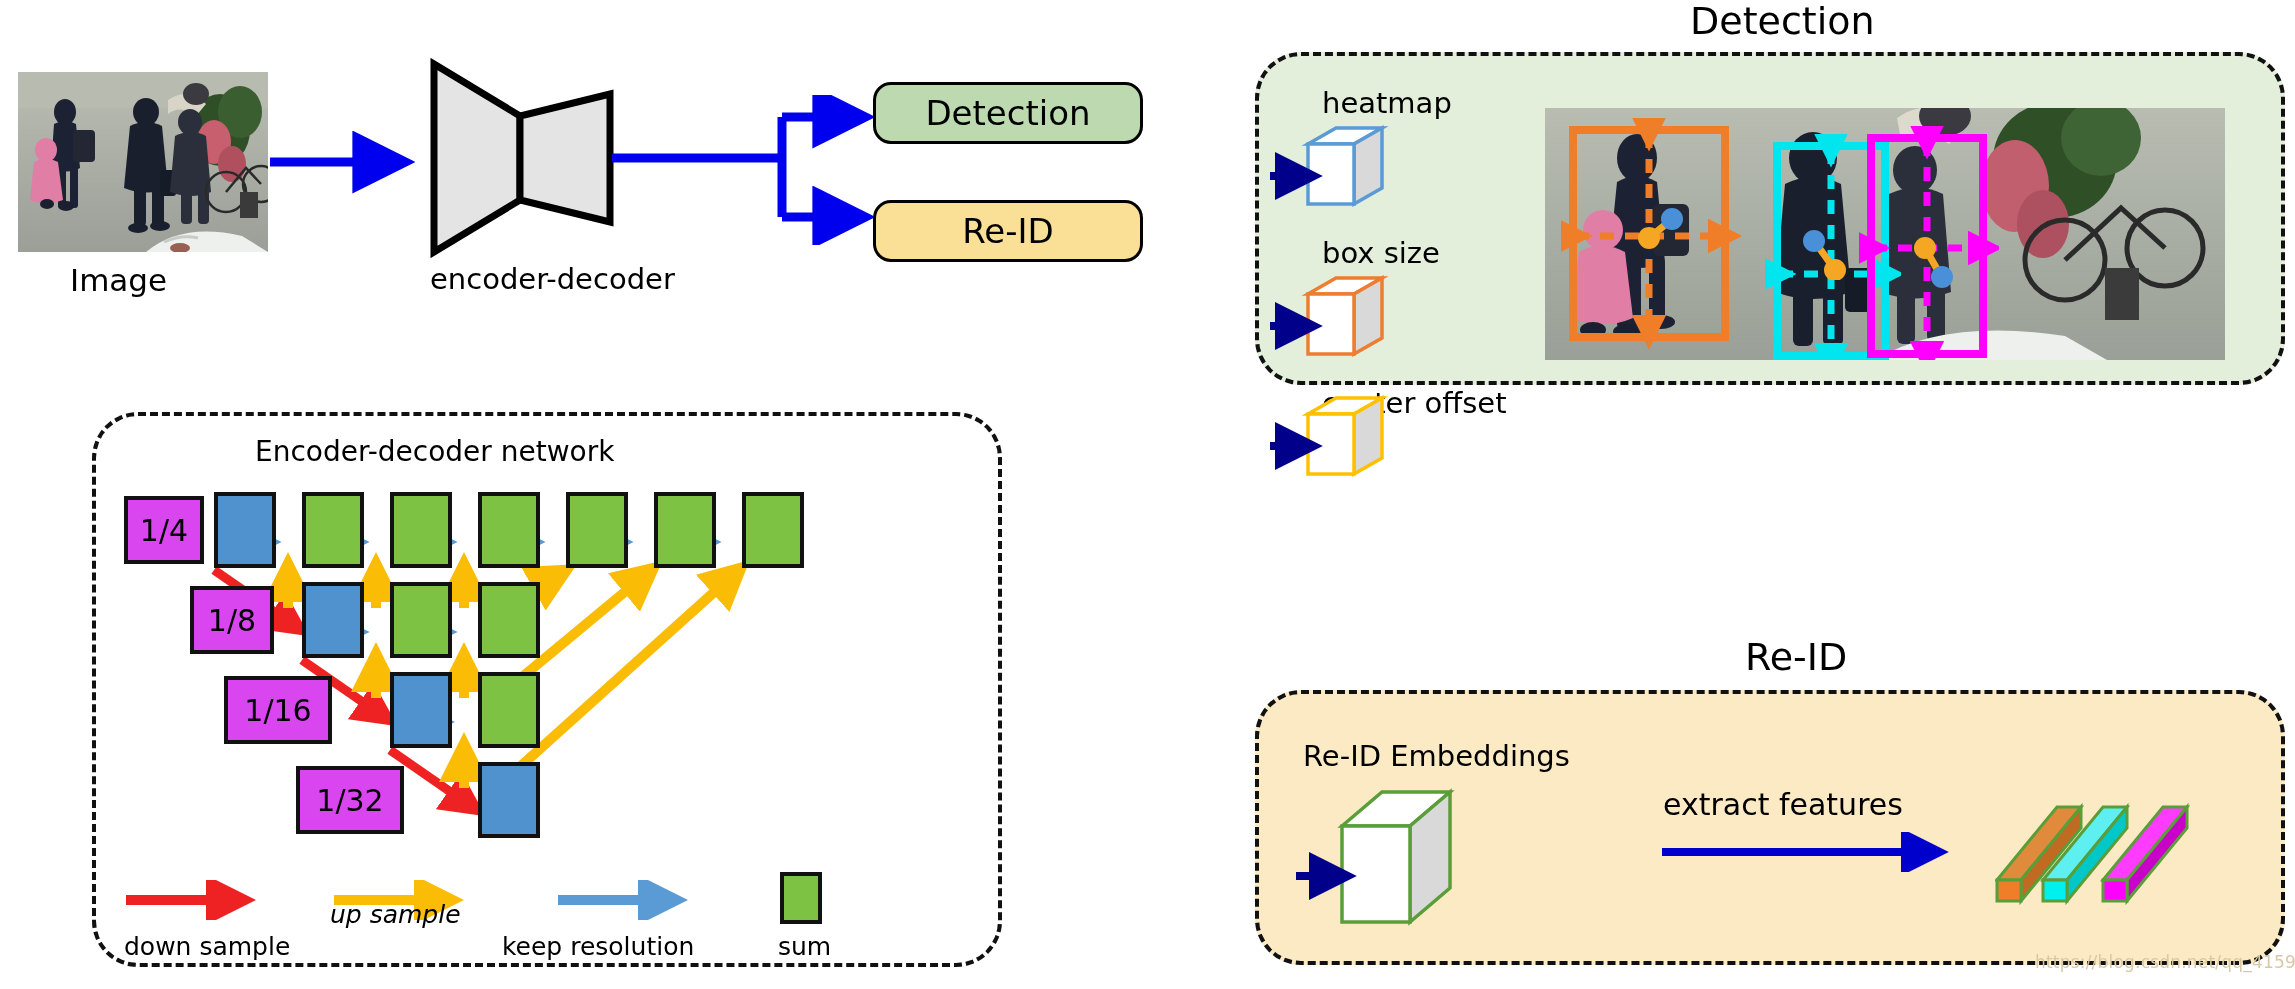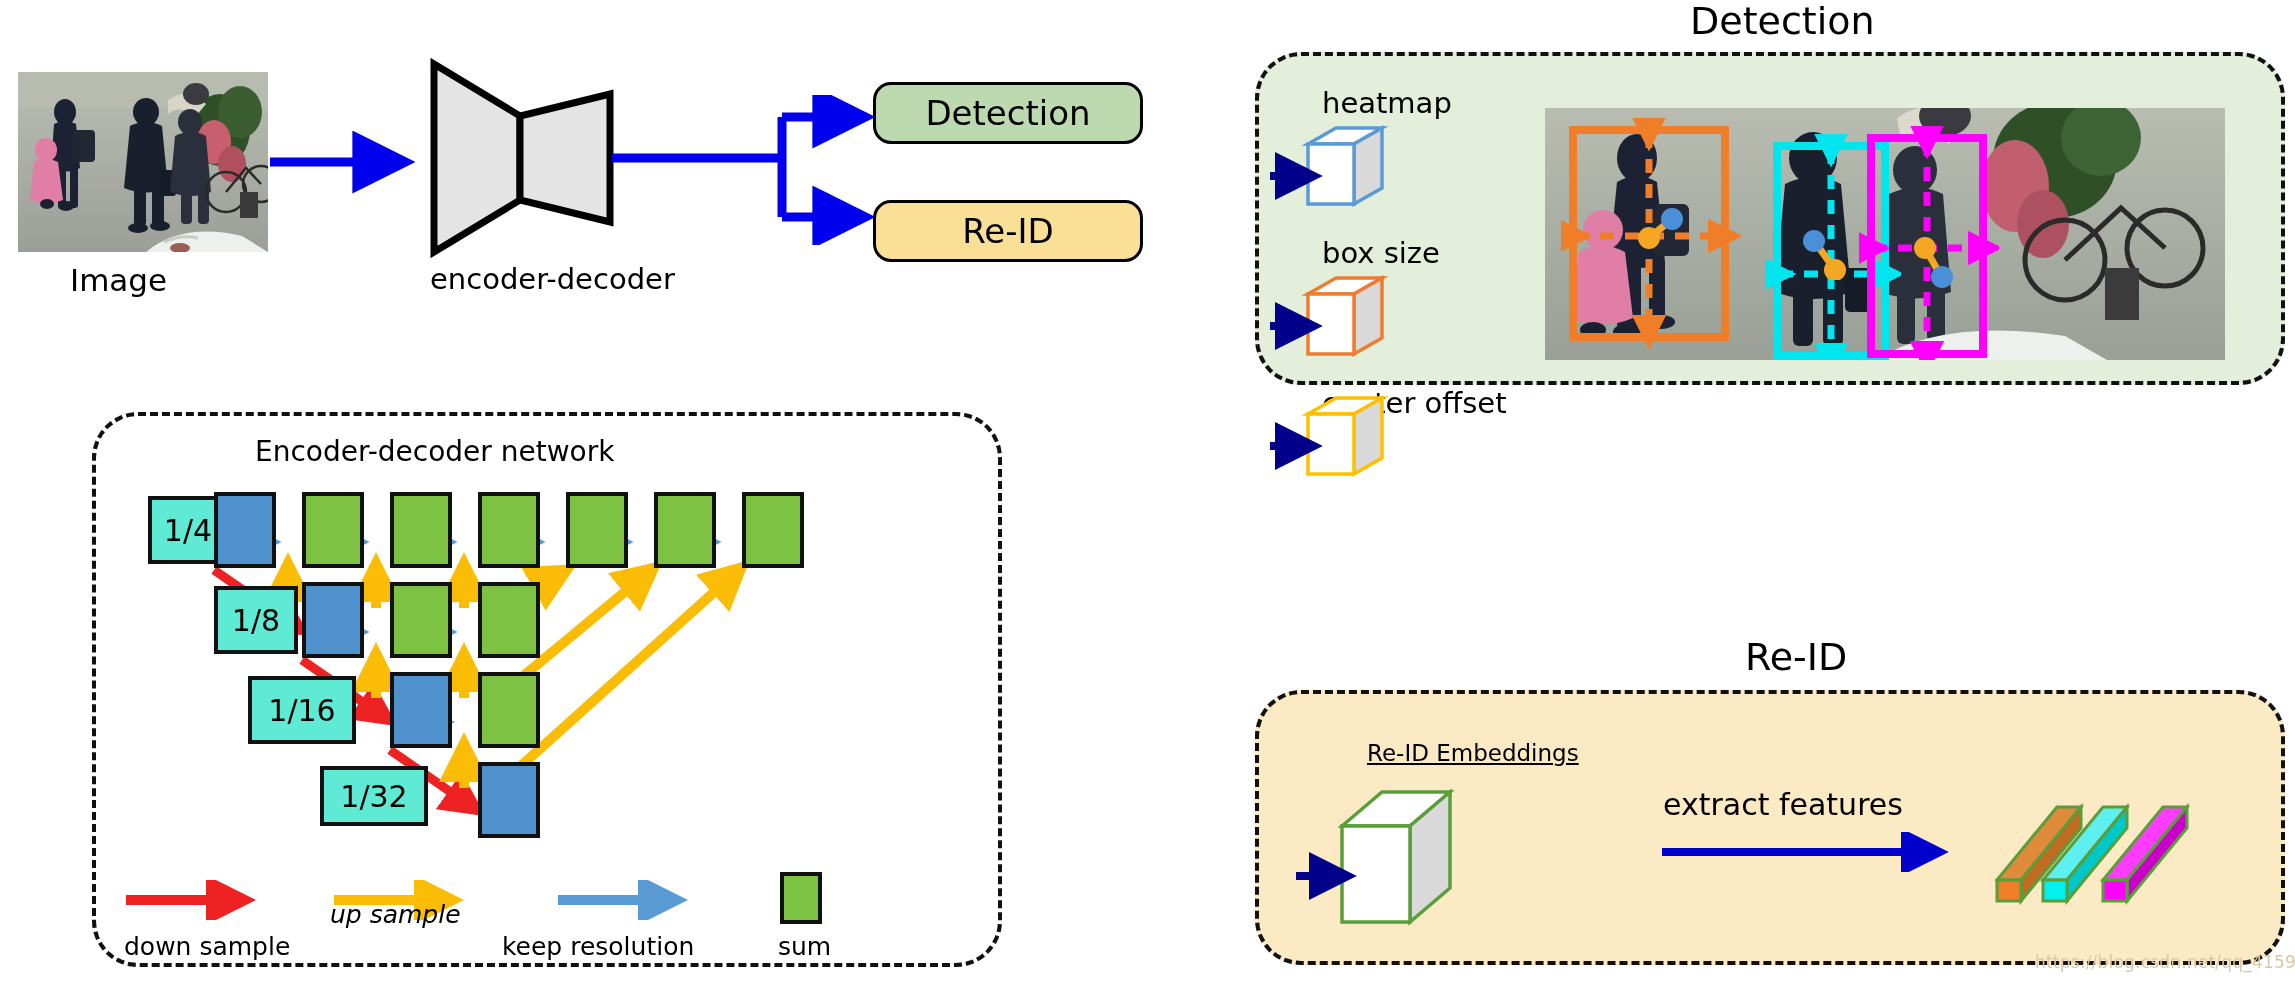--- a/index.html
+++ b/index.html
@@ -23,40 +23,40 @@
   .dashed{position:absolute;border:4px dashed #111;border-radius:46px;box-sizing:border-box;}
   #encdec-panel{left:92px;top:412px;width:910px;height:555px;background:#fff;}
   #detection-panel{left:1255px;top:52px;width:1030px;height:333px;background:#e3eedb;}
   #reid-panel{left:1255px;top:690px;width:1030px;height:275px;background:#fbeac4;}
 
   #encdec-title{left:255px;top:438px;font-size:28px;}
   #detection-title{left:1690px;top:2px;font-size:38px;}
   #reid-title{left:1745px;top:638px;font-size:38px;}
 
   
-  .scalebox{position:absolute;background:#5eead4;border:4px solid #111;
+  .scalebox{position:absolute;background:#d946ef;border:4px solid #111;
             display:flex;align-items:center;justify-content:center;
-            font-size:30px;box-sizing:border-box;margin-left:24px;}
+            font-size:30px;box-sizing:border-box;}
   .blk{position:absolute;border:4px solid #111;box-sizing:border-box;}
   .blk.blue{background:#4f92cd;}
   .blk.green{background:#7dc242;}
 
   
   .leg-txt{position:absolute;font-size:25px;white-space:nowrap;}
   .leg-swatch{position:absolute;background:#7dc242;border:4px solid #111;box-sizing:border-box;}
 
   
   .cube-lbl{position:absolute;font-size:29px;white-space:nowrap;}
 
   
   #det-photo{position:absolute;left:1545px;top:108px;width:680px;height:252px;overflow:hidden;}
   .bbox{position:absolute;box-sizing:border-box;}
 
   
-  #reid-emb-lbl{left:1367px;top:742px;font-size:23px;text-decoration:underline;}
+  #reid-emb-lbl{left:1303px;top:742px;font-size:29px;}
   #extract-lbl{left:1663px;top:790px;font-size:30px;}
 
   #watermark{position:absolute;left:2035px;top:952px;font-size:17px;color:#d8c9a6;
              letter-spacing:.2px;white-space:nowrap;}
 </style>
 </head>
 <body>
 
 <div id="src-image" class="abs">
   <svg width="250" height="180" viewBox="0 0 250 180">
@@ -226,21 +226,21 @@
 <div class="blk blue" style="left:302px;top:582px;width:62px;height:76px;"></div>
 <div class="blk green" style="left:390px;top:582px;width:62px;height:76px;"></div>
 <div class="blk green" style="left:478px;top:582px;width:62px;height:76px;"></div>
 
 <div class="scalebox" style="left:224px;top:676px;width:108px;height:68px;">
   <span>1/16</span>
 </div>
 <div class="blk blue" style="left:390px;top:672px;width:62px;height:76px;"></div>
 <div class="blk green" style="left:478px;top:672px;width:62px;height:76px;"></div>
 
-<div class="scalebox" style="left:296px;top:766px;width:108px;height:60px;">
+<div class="scalebox" style="left:296px;top:766px;width:108px;height:68px;">
   <span>1/32</span>
 </div>
 <div class="blk blue" style="left:478px;top:762px;width:62px;height:76px;"></div>
 
 <svg class="abs" style="left:122px;top:880px;" width="720" height="40">
   <defs>
     <marker id="lg-r" markerWidth="5" markerHeight="5" refX="2.6" refY="2.5" orient="auto">
         <path d="M0,0 L5,2.5 L0,5 z" fill="#ee2222"></path>
       </marker>
     <marker id="lg-y" markerWidth="5" markerHeight="5" refX="2.6" refY="2.5" orient="auto">

